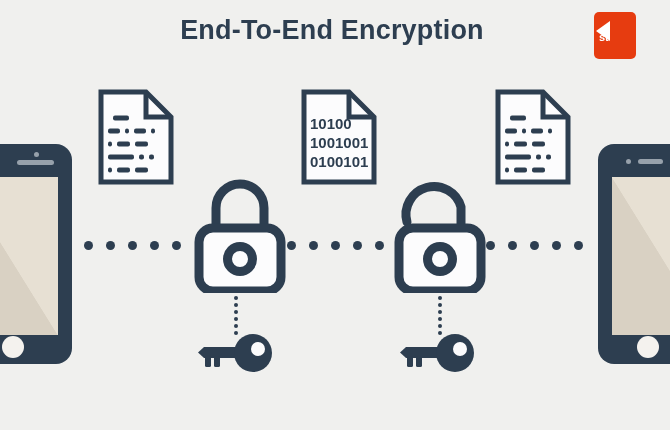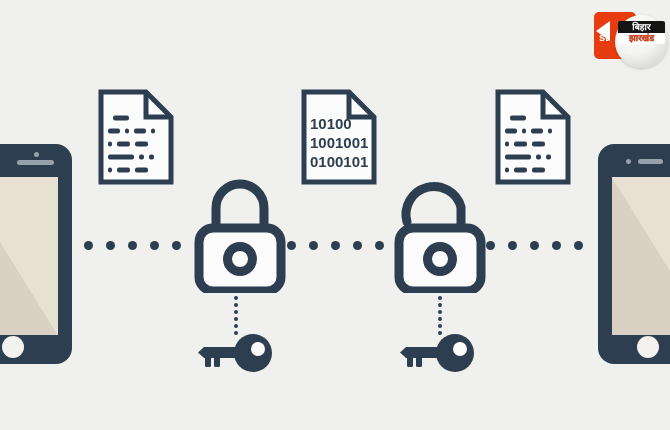--- a/index.html
+++ b/index.html
@@ -64,31 +64,26 @@
   .dots-h-1{left:84px;} .dots-h-2{left:287px;} .dots-h-3{left:486px;}
   .dots-v{position:absolute; top:296px; display:flex; flex-direction:column; gap:3px;}
   .dots-v .dot{width:4px; height:4px; border-radius:50%; background:#2d3e50;}
   .dots-v-1{left:234px;} .dots-v-2{left:438px;}
 </style>
 </head>
 <body>
 
 <div id="canvas">
 
+  <h1 class="page-title">End-To-End Encryption</h1>
 
   <div class="logo">
     <div class="logo-one">
       <div class="logo-arrow"></div>
       <span class="logo-st">st</span>
-    </div>
-    <div class="logo-zero">
-      <div class="logo-badge">
-        <span class="logo-badge-top">बिहार</span>
-        <span class="logo-badge-bottom">झारखंड</span>
-      </div>
     </div>
   </div>
 
   <div class="phone phone-left">
     <div class="camera-dot"></div>
     <div class="speaker"></div>
     <div class="screen"></div>
     <div class="home-button"></div>
   </div>
 

